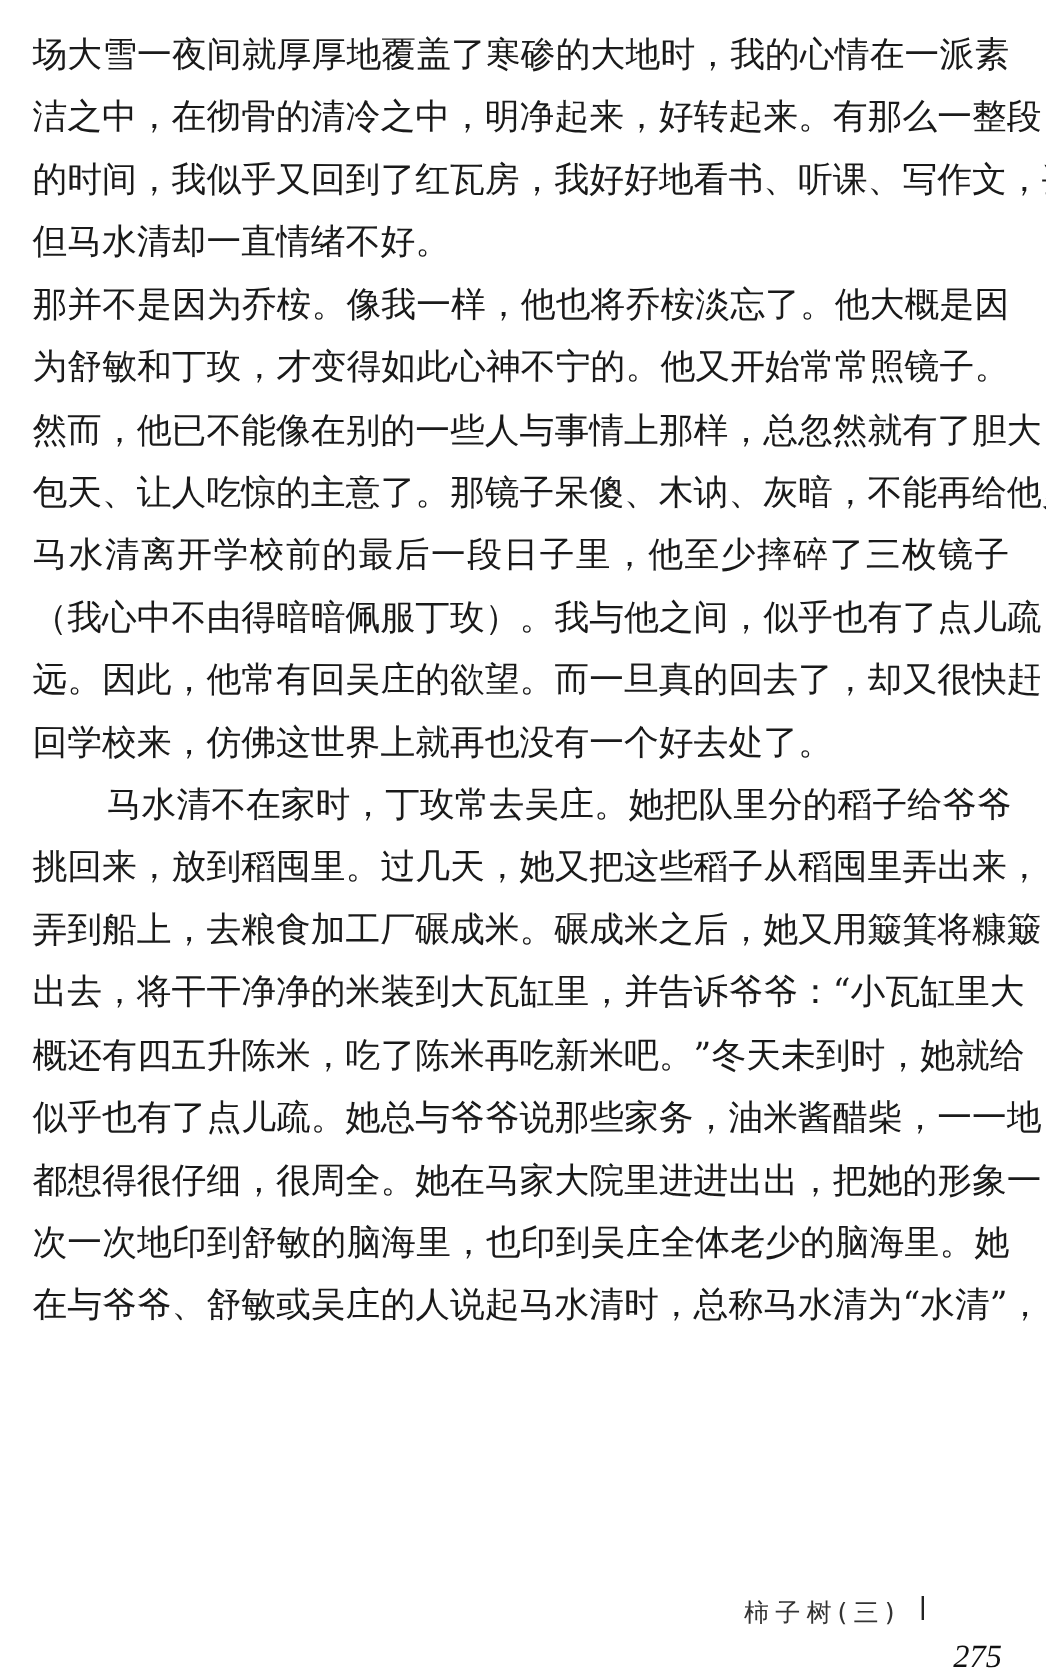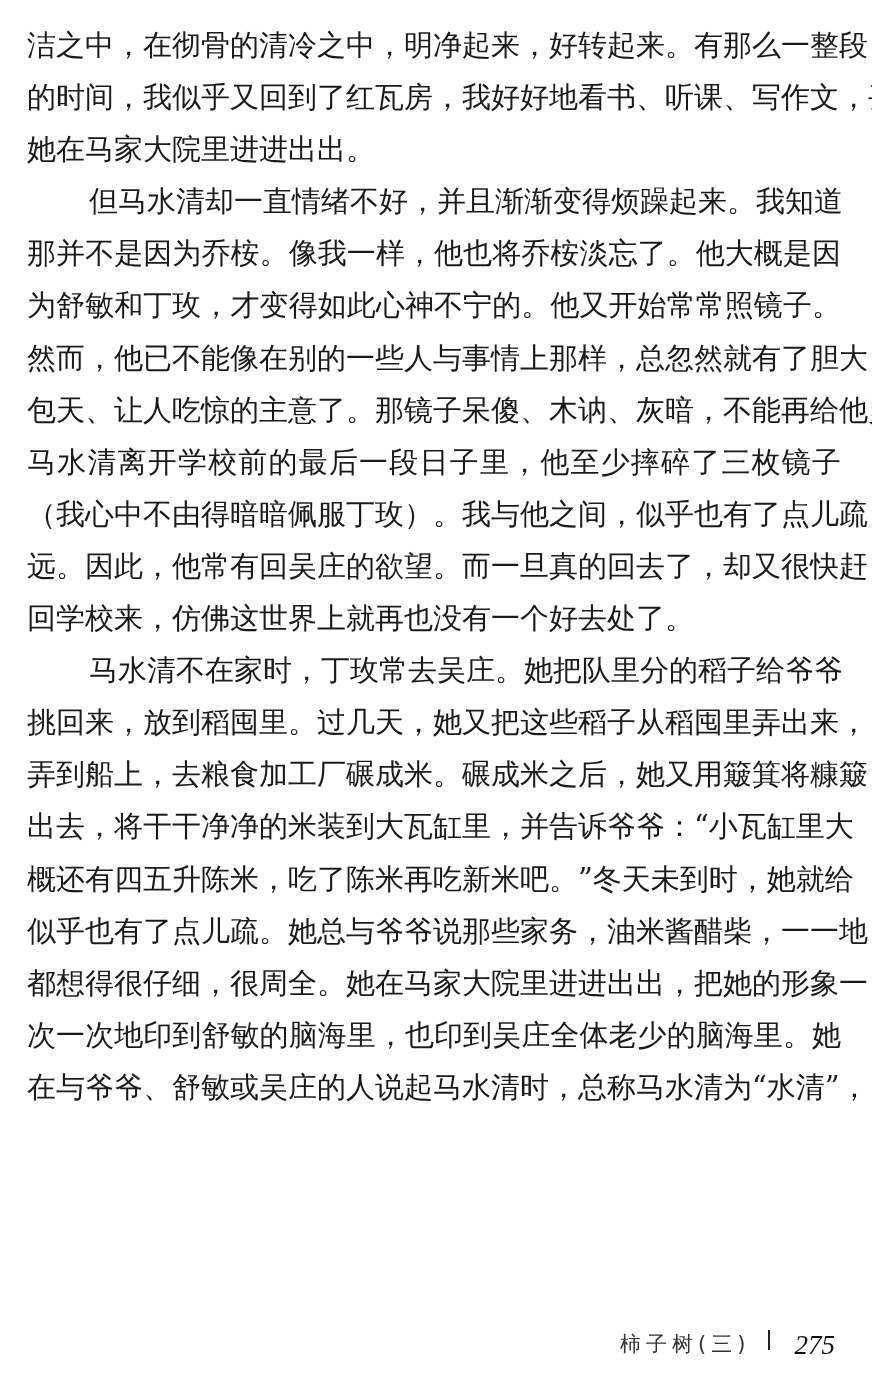--- a/index.html
+++ b/index.html
@@ -58,35 +58,36 @@
       height: 20px;
       background: #222;
       margin-left: 18px;
       margin-right: 24px;
     }
     .footer .page-num {
       font-family: "Liberation Serif", "DejaVu Serif", serif;
       font-style: italic;
       font-size: 27px;
       color: #111;
+      margin-top: 35px;
     }
   </style>
 </head>
 <body>
 
 <div class="page">
 
   <div>
+    <span class="line">场大雪一夜间就厚厚地覆盖了寒碜的大地时，我的心情在一派素</span>
     <span class="line">洁之中，在彻骨的清冷之中，明净起来，好转起来。有那么一整段</span>
     <span class="line">的时间，我似乎又回到了红瓦房，我好好地看书、听课、写作文，丢</span>
-    <span class="line last">她在马家大院里进进出出。</span>
+    <span class="line last">但马水清却一直情绪不好。</span>
   </div>
 
   <div>
-    <span class="line indent">但马水清却一直情绪不好，并且渐渐变得烦躁起来。我知道</span>
     <span class="line">那并不是因为乔桉。像我一样，他也将乔桉淡忘了。他大概是因</span>
     <span class="line">为舒敏和丁玫，才变得如此心神不宁的。他又开始常常照镜子。</span>
     <span class="line">然而，他已不能像在别的一些人与事情上那样，总忽然就有了胆大</span>
     <span class="line">包天、让人吃惊的主意了。那镜子呆傻、木讷、灰暗，不能再给他灵</span>
     <span class="line">马水清离开学校前的最后一段日子里，他至少摔碎了三枚镜子</span>
     <span class="line">（我心中不由得暗暗佩服丁玫）。我与他之间，似乎也有了点儿疏</span>
     <span class="line">远。因此，他常有回吴庄的欲望。而一旦真的回去了，却又很快赶</span>
     <span class="line last">回学校来，仿佛这世界上就再也没有一个好去处了。</span>
   </div>
 

